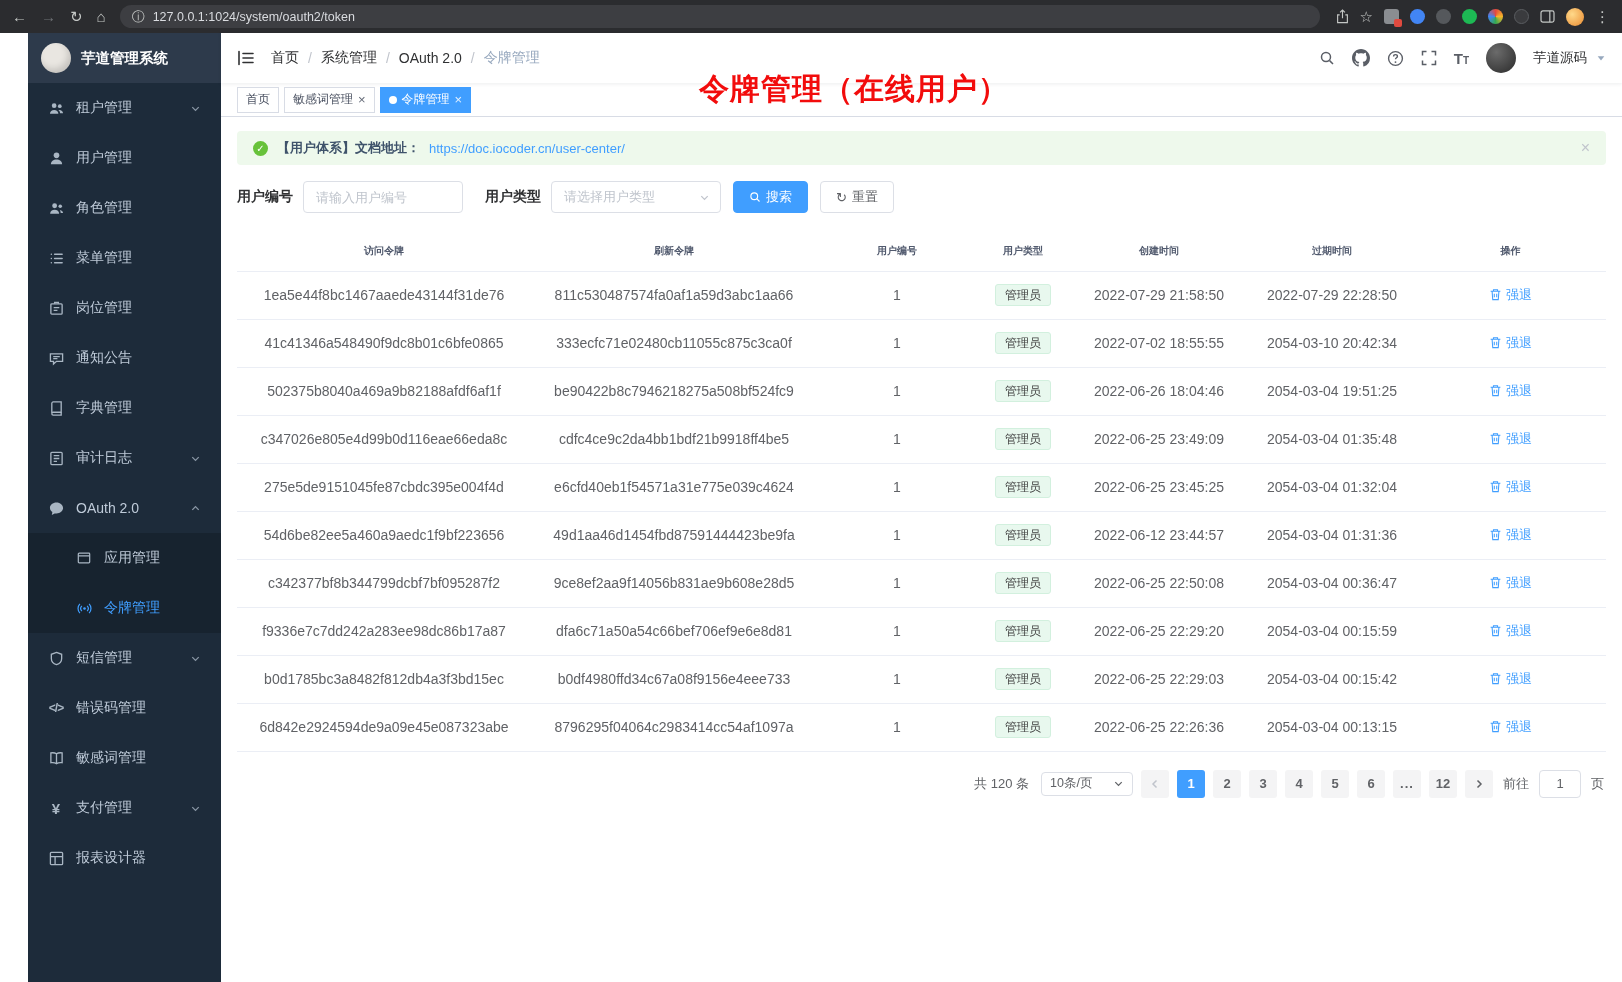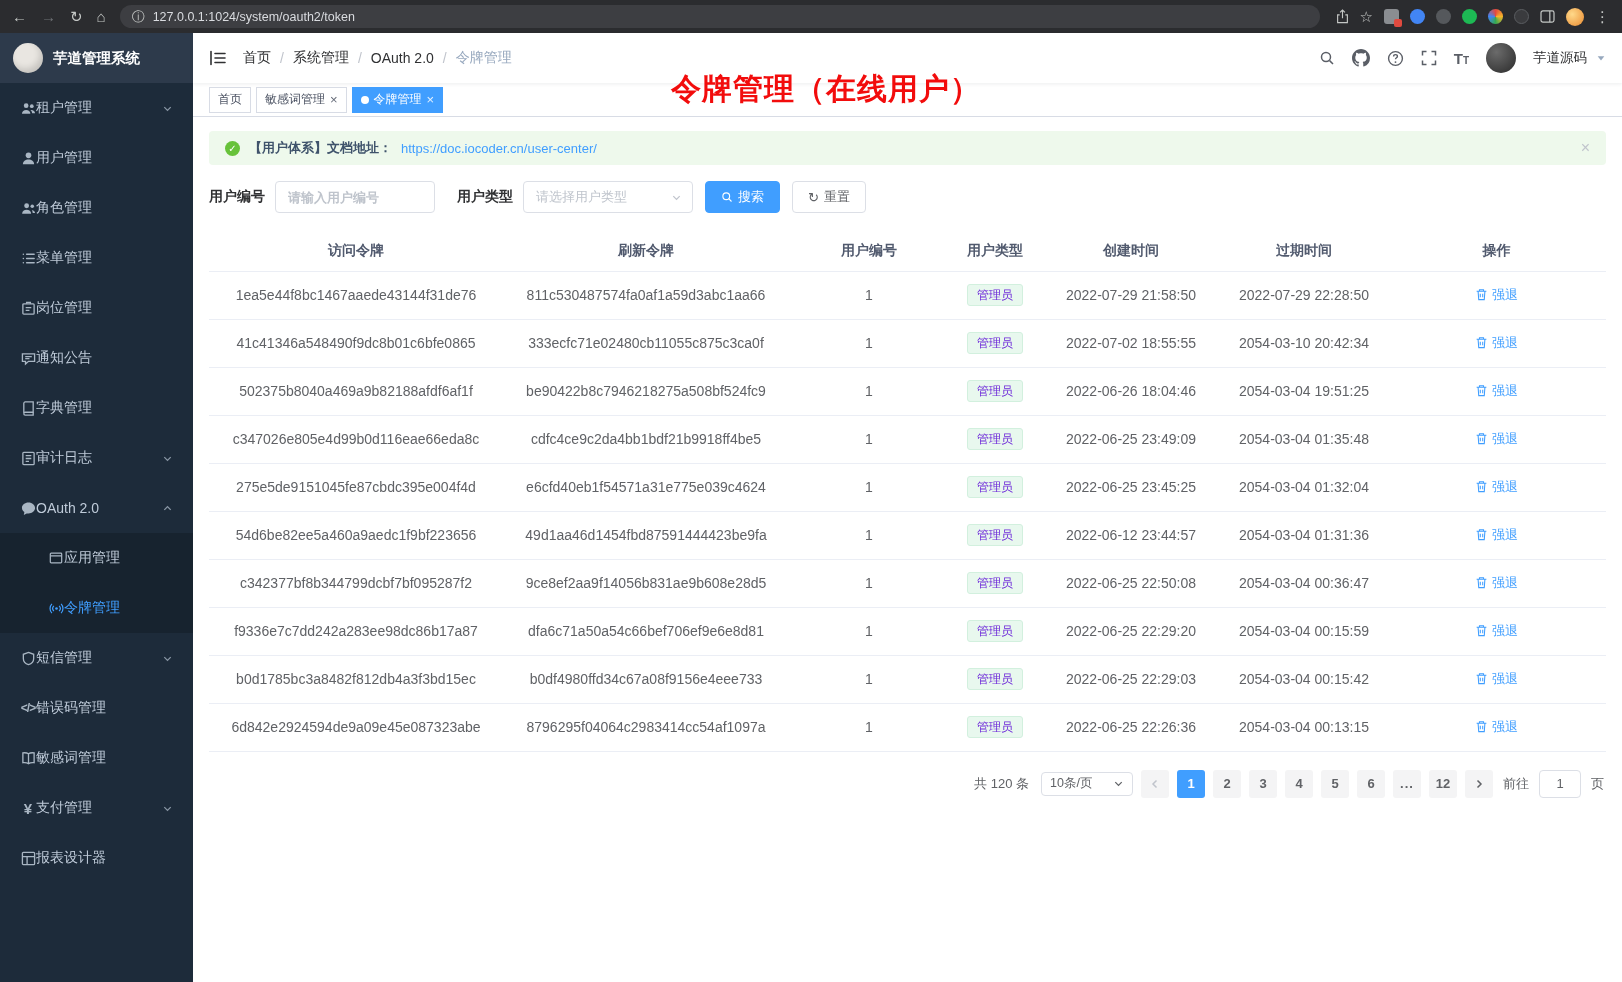--- a/index.html
+++ b/index.html
@@ -20,30 +20,30 @@
   .browser-right { display:flex; align-items:center; gap:11px; }
   .ext-dot { width:15px; height:15px; border-radius:50%; display:inline-block; }
   .ext-dot.rainbow { background:conic-gradient(#e5483f,#f7b529,#34a853,#4285f4,#e5483f); }
   .ext-sq { width:15px; height:15px; border-radius:3px; background:#8a8d91; display:inline-block; position:relative; }
   .ext-badge { position:absolute; right:-3px; bottom:-3px; width:8px; height:8px; border-radius:2px; background:#e04a3f; }
   .profile-dot { width:18px; height:18px; border-radius:50%; display:inline-block;
     background:radial-gradient(circle at 35% 35%, #ffd98a, #f0a24b 70%, #d07a2a); }
   .sidepanel-svg { display:inline-flex; }
 
   
-  .app { display:flex; height:949px; }
+  .app { display:flex; height:949px;padding-left:28px; }
 
   
   .sidebar { width:193px; background:#1d2b3a; flex:none; display:flex; flex-direction:column; }
   .logo { height:50px; background:#2d3a4b; display:flex; align-items:center; padding:0 13px; gap:10px; flex:none; cursor:pointer; }
   .logo-avatar { width:30px; height:30px; border-radius:50%; background:#e9e6e1;
     box-shadow:inset -3px -4px 6px rgba(0,0,0,.15); flex:none; }
   .logo-title { color:#fff; font-size:14.5px; font-weight:700; white-space:nowrap; }
   .menu { flex:1; overflow:hidden; }
-  .menu-item { height:50px; display:flex; align-items:center; padding:0 20px; 
+  .menu-item { height:50px; display:flex; align-items:center; padding:0 20px; gap:12px;
     font-size:14px; color:#bfcbd9; cursor:pointer; white-space:nowrap; }
   .menu-item .icon { width:16px; display:inline-flex; justify-content:center; color:#a9b6c3; }
   .menu-item.sub { padding-left:48px; background:rgba(0,0,0,.18); }
   .menu-item.active, .menu-item.active .icon { color:#409eff; }
   .menu-item .chev { margin-left:auto; color:#8a97a5; display:inline-flex; }
   .txt-icon { font-size:12px; font-weight:700; letter-spacing:-1px; }
   .txt-icon.yen { font-size:15px; letter-spacing:0; }
 
   
   .main { flex:1; position:relative; display:flex; flex-direction:column; background:#fff; min-width:0; }
@@ -80,45 +80,45 @@
   .alert-check { width:15px; height:15px; border-radius:50%; background:#67c23a; color:#fff;
     font-size:10px; display:inline-flex; align-items:center; justify-content:center; flex:none; }
   .alert-title { font-size:13px; font-weight:700; color:#3f536b; }
   .alert-link { font-size:13px; color:#409eff; text-decoration:none; cursor:pointer; }
   .alert-close { margin-left:auto; color:#c0c4cc; font-size:16px; cursor:pointer; line-height:1; }
 
   .filters { display:flex; align-items:center; margin-top:16px; font-size:14px; }
   .filter-label { font-weight:700; color:#303133; margin-right:10px; }
   .f-input { width:160px; height:32px; border:1px solid #dcdfe6; border-radius:4px;
     padding:0 12px; font-size:13px; color:#606266; outline:none;
-    font-family:"Liberation Sans","DejaVu Sans",sans-serif;font-weight:bold; }
+    font-family:"Liberation Sans","DejaVu Sans",sans-serif; }
   .f-input::placeholder { color:#bfc4cc; }
   .f-select { width:170px; height:32px; border:1px solid #dcdfe6; border-radius:4px;
     padding:0 10px 0 12px; display:inline-flex; align-items:center; justify-content:space-between;
     cursor:pointer; background:#fff; }
   .sel-placeholder { font-size:13px; color:#bfc4cc; }
   .sel-chev { color:#c0c4cc; display:inline-flex; }
   .gap-lg { width:22px; flex:none; }
   .gap-md { width:12px; flex:none; }
   .btn-primary { height:32px; background:#409eff; border:1px solid #409eff; color:#fff;
     border-radius:4px; padding:0 15px; font-size:13px; display:inline-flex; align-items:center;
     gap:5px; cursor:pointer; font-family:Liberation Sans, sans-serif; }
   .btn-primary svg { width:12px; height:12px; }
   .btn-plain { height:32px; background:#fff; border:1px solid #dcdfe6; color:#606266;
     border-radius:4px; padding:0 15px; font-size:13px; display:inline-flex; align-items:center;
     gap:5px; cursor:pointer; font-family:inherit; }
   .btn-plain .icon { font-size:13px; color:#606266; }
 
   table { width:100%; border-collapse:collapse; table-layout:fixed; margin-top:18px; }
-  th { height:40px; font-size:14px; font-weight:700; color:#515a6e;
+  th { height:40px; font-size:10px; font-weight:700; color:#515a6e;
     border-bottom:1px solid #ebeef5; text-align:center; }
   td { height:48px; font-size:14px; color:#606266; border-bottom:1px solid #ebeef5;
     text-align:center; white-space:nowrap; overflow:hidden; }
   .tag-success { display:inline-block; background:#e8f8ee; border:1px solid #d2f0de;
-    color:#6d28d9; font-size:12px; border-radius:3px; padding:2px 9px; line-height:16px; }
+    color:#404040; font-size:12px; border-radius:3px; padding:2px 9px; line-height:16px; }
   .action-link { color:#409eff; font-size:13px; display:inline-flex; align-items:center;
     gap:4px; cursor:pointer; text-decoration:none; }
   .action-link svg { display:block; }
 
   .pager { display:flex; align-items:center; justify-content:flex-end; margin-top:18px;
     gap:8px; font-size:13px; color:#606266; }
   .pg-total { margin-right:4px; }
   .size-select { width:92px; height:24px; border:1px solid #dcdfe6; border-radius:4px;
     display:inline-flex; align-items:center; justify-content:space-between; padding:0 8px;
     cursor:pointer; background:#fff; }

